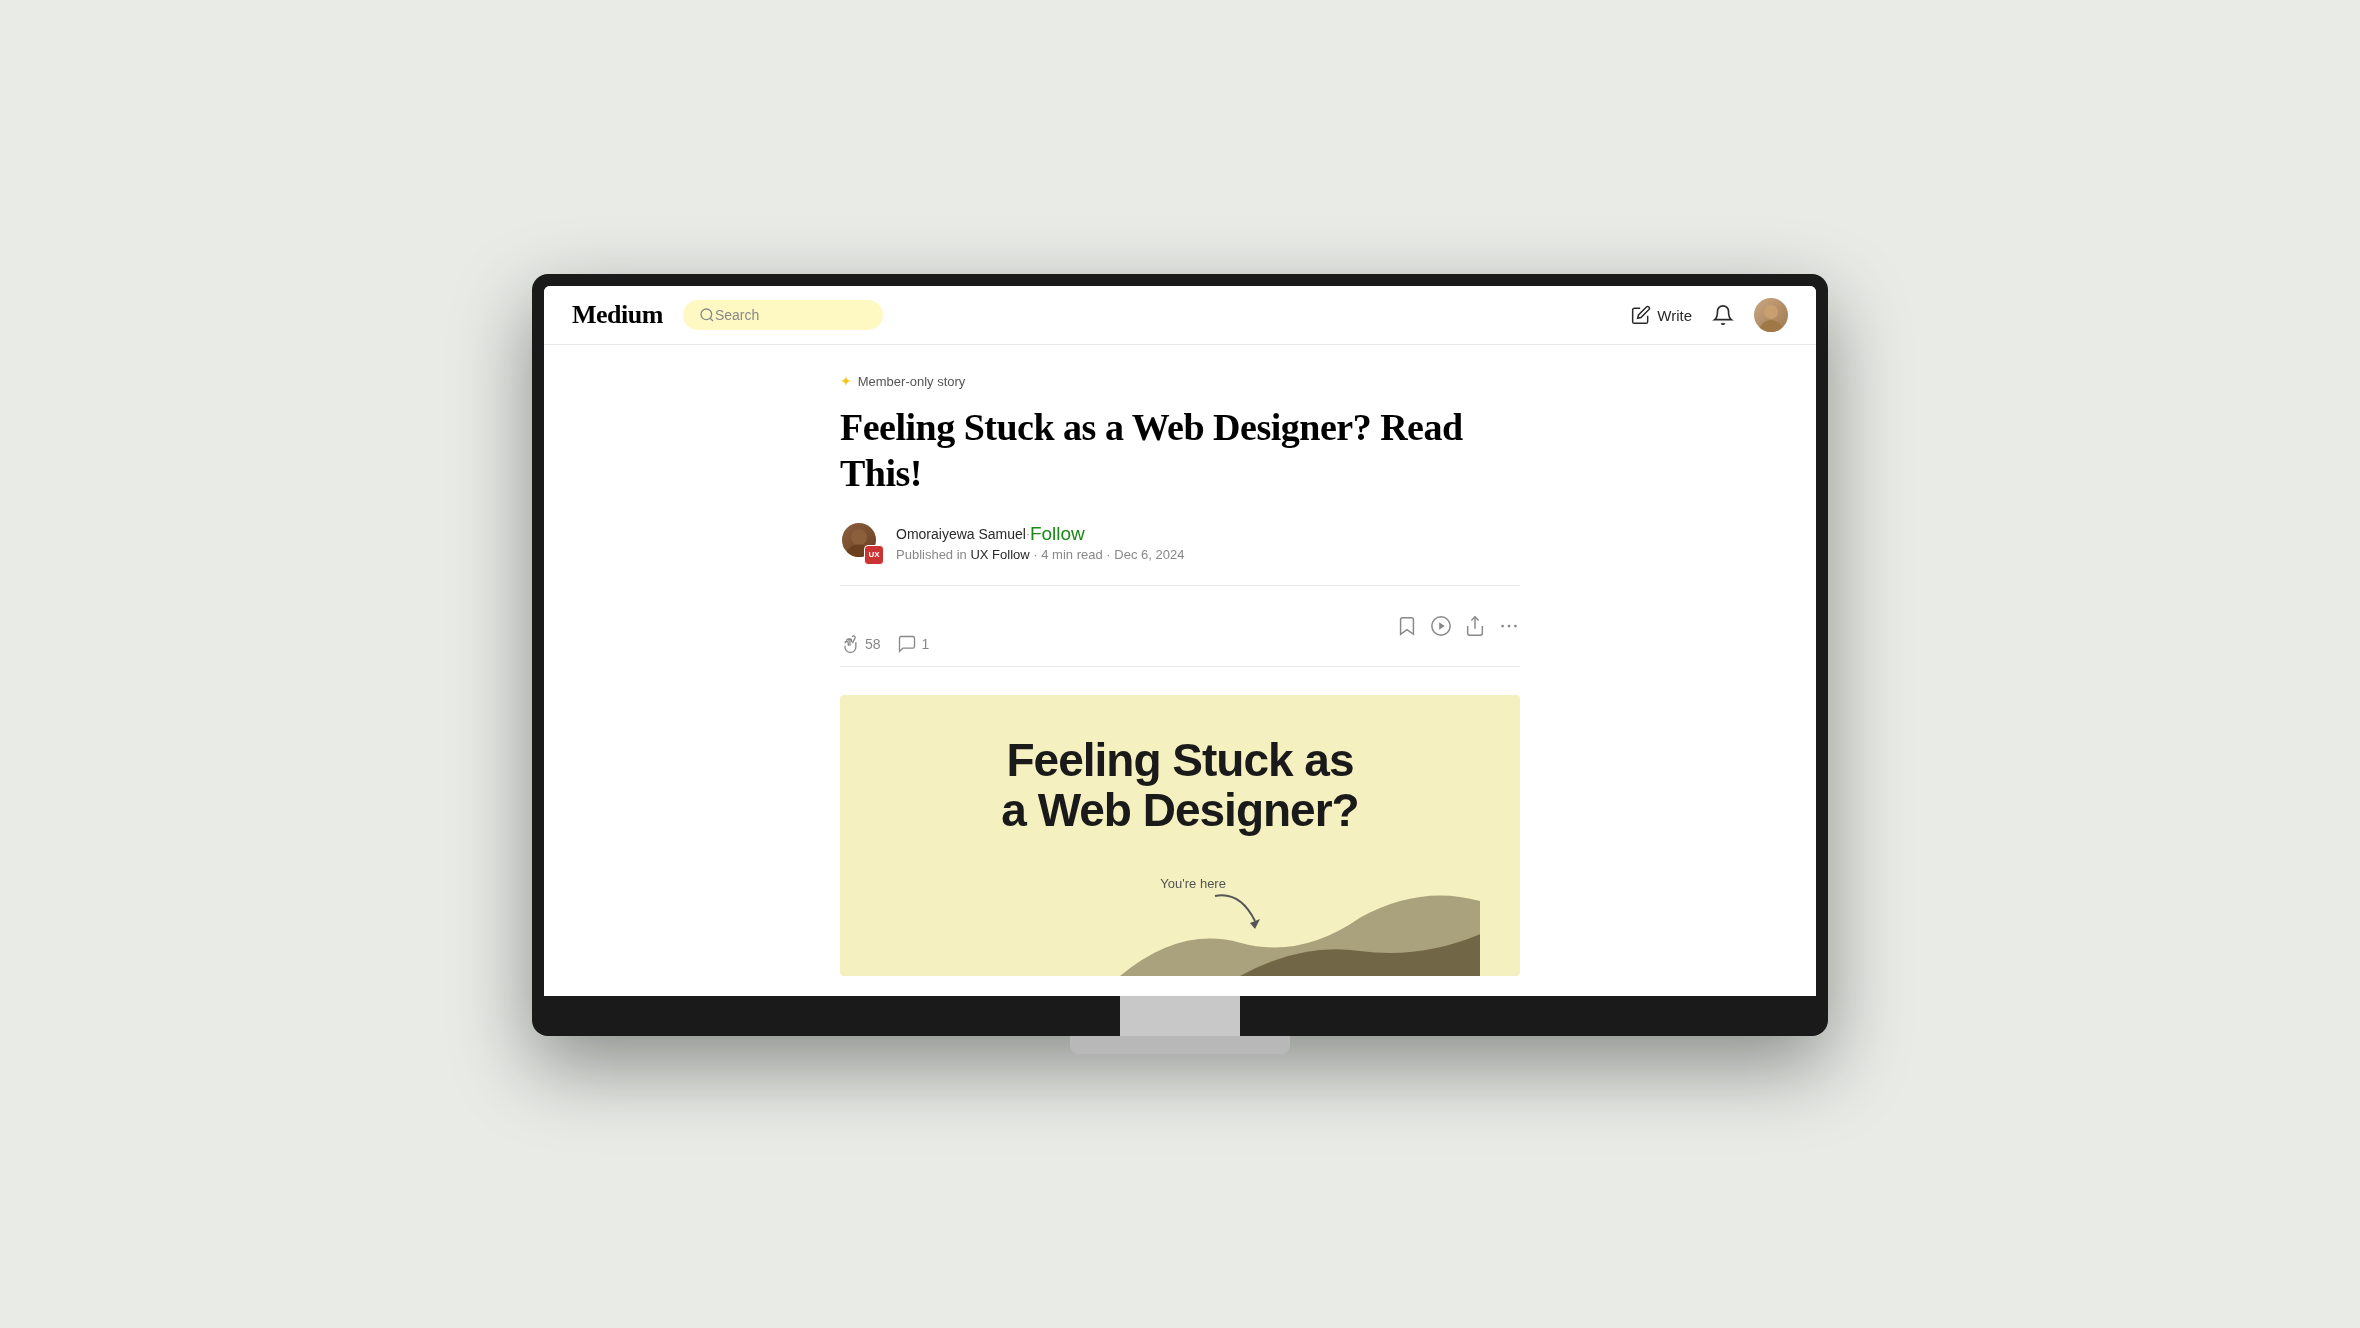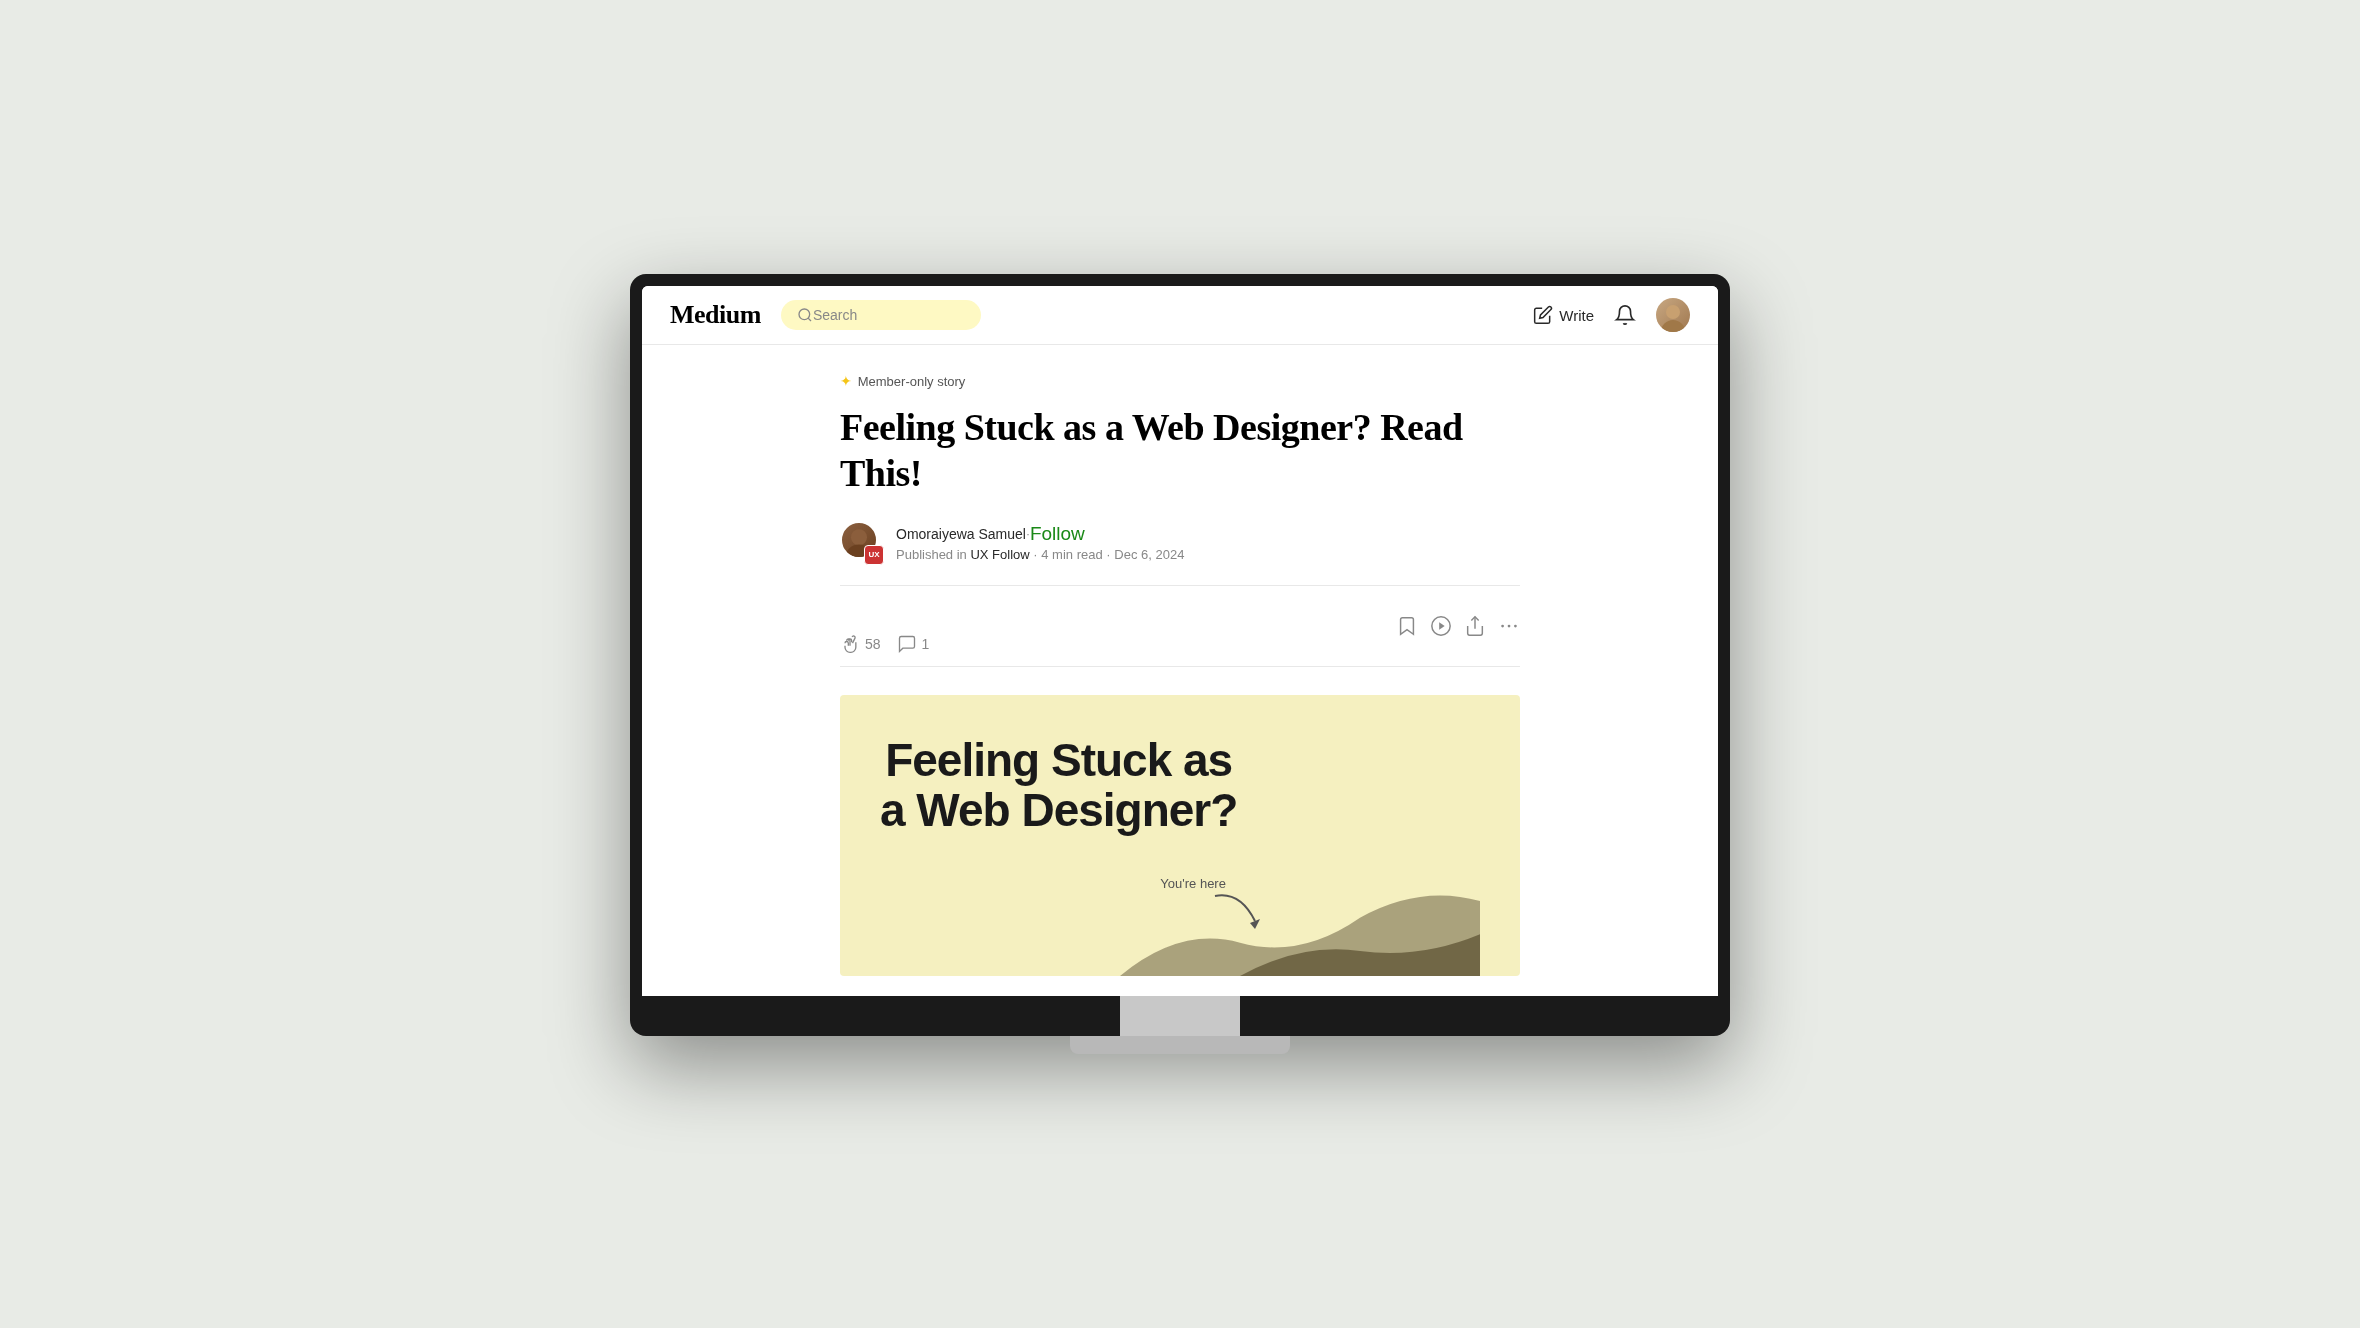--- a/index.html
+++ b/index.html
@@ -8,21 +8,21 @@
       background-color: #e8ebe6;
       display: flex;
       justify-content: center;
       align-items: center;
       min-height: 100vh;
       font-family: -apple-system, BlinkMacSystemFont, 'Segoe UI', Helvetica, Arial, sans-serif;
     }
 
     .monitor-wrapper {
       position: relative;
-      width: 1100px;
+      width: 1296px;
     }
 
     .monitor-frame {
       background: #1a1a1a;
       border-radius: 16px;
       padding: 12px 12px 0 12px;
       box-shadow: 0 30px 80px rgba(0,0,0,0.4);
     }
 
     .monitor-screen {
@@ -316,21 +316,21 @@
 
     
     .featured-image {
       width: 100%;
       border-radius: 4px;
       overflow: hidden;
       background: #f5f0c0;
       min-height: 200px;
       display: flex;
       flex-direction: column;
-      align-items: flex-start;
+      align-items: center;
       justify-content: flex-start;
       padding: 40px 40px 0 40px;
       position: relative;
     }
 
     .featured-image-title {
       font-size: 46px;
       font-weight: 900;
       color: #1a1a1a;
       text-align: center;

